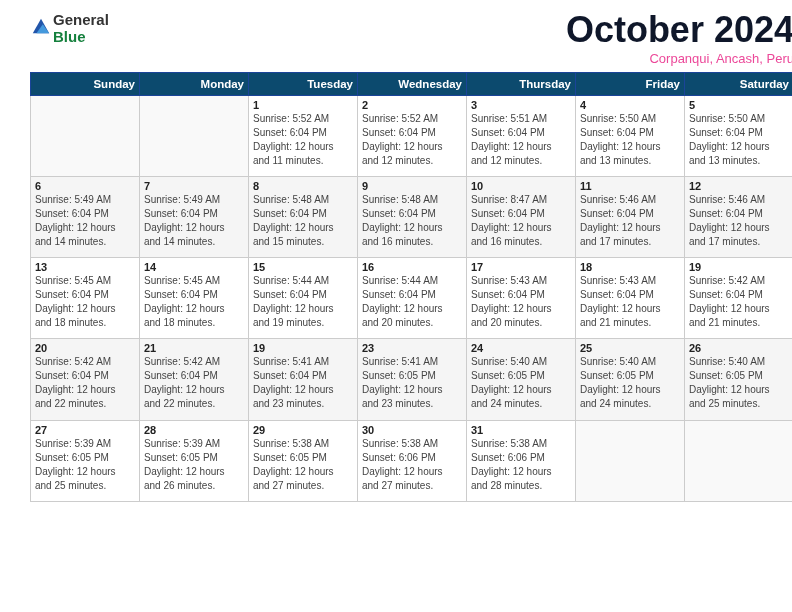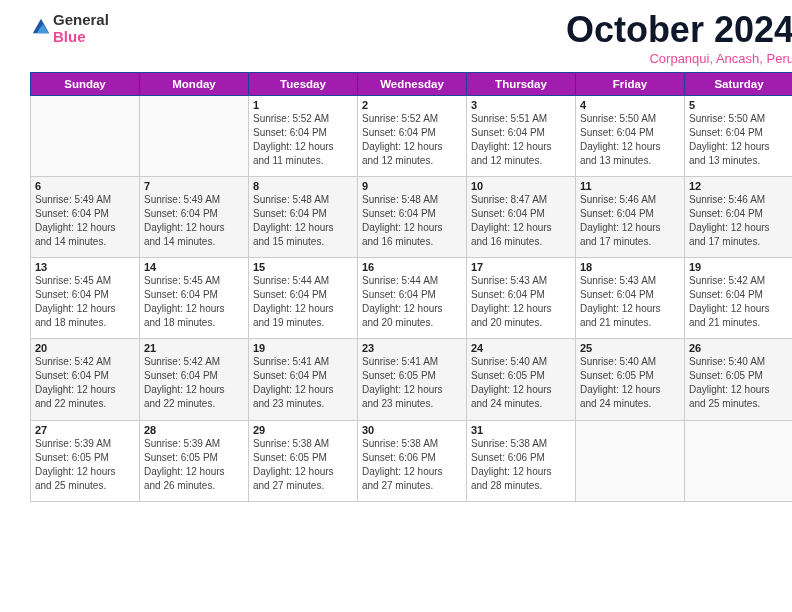--- a/index.html
+++ b/index.html
@@ -30,21 +30,21 @@
       align-items: center;
       gap: 2px;
       padding-top: 2px;
     }
     .logo-text {
       font-size: 15px;
       font-weight: bold;
       line-height: 1.1;
     }
     .logo-general { color: #333; }
-    .logo-blue { color: #ec4899; }
+    .logo-blue { color: #15803d; }
     .logo-icon {
       width: 20px;
       height: 20px;
       margin-left: 1px;
     }
     .title-block {
       text-align: right;
     }
     .month-title {
       font-size: 36px;
@@ -57,26 +57,26 @@
       color: #ec4899;
       margin-top: 1px;
     }
     .calendar {
       flex: 1;
       border-collapse: collapse;
       width: 100%;
       table-layout: fixed;
     }
     .calendar th {
-      background: #a21caf;
+      background: #0c4a6e;
       color: #fff;
       font-size: 11.5px;
       font-weight: bold;
       padding: 5px 4px;
-      text-align: center;
+      text-align: right;
       border: 1px solid #1a4499;
     }
     .calendar td {
       vertical-align: top;
       border: 1px solid #ccc;
       padding: 3px 4px;
       font-size: 9.5px;
       color: #333;
       background: #fff;
       height: 76px;

